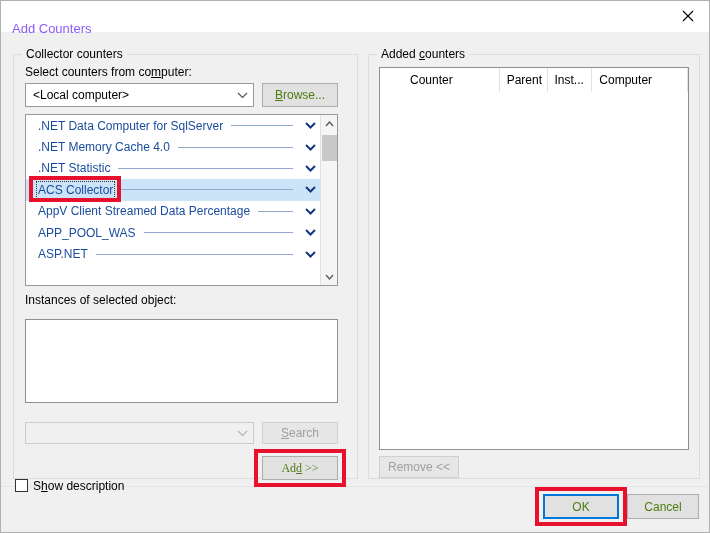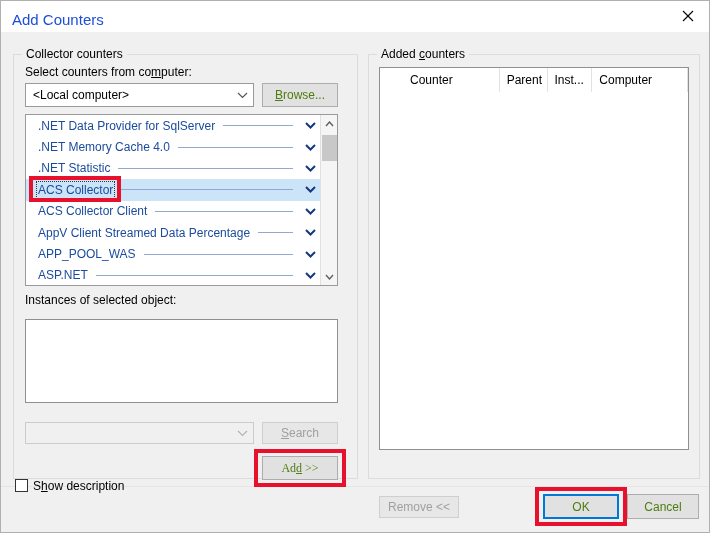--- a/index.html
+++ b/index.html
@@ -23,23 +23,23 @@
   
   .titlebar {
     position: absolute;
     left: 0; top: 0;
     width: 710px; height: 31px;
     background: #ffffff;
     box-sizing: border-box;
   }
   .titlebar-text {
     position: absolute;
-    left: 11px; top: 10px;
-    font-size: 15px;
-    color: #1d4ed8;
+    left: 11px; top: 20px;
+    font-size: 13px;
+    color: #8b5cf6;
     white-space: nowrap;
   }
   .close-btn {
     position: absolute;
     right: 0; top: 0;
     width: 46px; height: 30px;
     display: flex;
     align-items: center;
     justify-content: center;
     cursor: default;
@@ -294,21 +294,21 @@
     </span>
   </div>
 
   <div class="btn" style="left:261px; top:82px; width:76px; height:24px;">
     <span><span class="ul">B</span><span></span><span>rowse...</span></span>
   </div>
 
   <div id="counter-list">
     <div class="clist-inner" id="counter-rows">
         <div class="counter-row">
-          <span class="cname">.NET Data Provider for SqlServer</span>
+          <span class="cname">.NET Data Computer for SqlServer</span>
           <span class="dashline"></span>
           <span class="chev">
             <svg width="11" height="7" viewBox="0 0 11 7">
               <polyline points="1,1 5.5,5.5 10,1" fill="none" stroke="#14387f" stroke-width="2"></polyline>
             </svg>
           </span>
         </div>
         <div class="counter-row">
           <span class="cname">.NET Memory Cache 4.0</span>
           <span class="dashline"></span>
@@ -322,29 +322,20 @@
           <span class="cname">.NET Statistic</span>
           <span class="dashline"></span>
           <span class="chev">
             <svg width="11" height="7" viewBox="0 0 11 7">
               <polyline points="1,1 5.5,5.5 10,1" fill="none" stroke="#14387f" stroke-width="2"></polyline>
             </svg>
           </span>
         </div>
         <div class="counter-row selected">
           <span class="cname focus-rect">ACS Collector</span>
-          <span class="dashline"></span>
-          <span class="chev">
-            <svg width="11" height="7" viewBox="0 0 11 7">
-              <polyline points="1,1 5.5,5.5 10,1" fill="none" stroke="#14387f" stroke-width="2"></polyline>
-            </svg>
-          </span>
-        </div>
-        <div class="counter-row">
-          <span class="cname">ACS Collector Client</span>
           <span class="dashline"></span>
           <span class="chev">
             <svg width="11" height="7" viewBox="0 0 11 7">
               <polyline points="1,1 5.5,5.5 10,1" fill="none" stroke="#14387f" stroke-width="2"></polyline>
             </svg>
           </span>
         </div>
         <div class="counter-row">
           <span class="cname">AppV Client Streamed Data Percentage</span>
           <span class="dashline"></span>
@@ -415,21 +406,21 @@
 
   <div id="added-table">
     <div class="thead" id="added-header">
         <div class="th" style="width: 120px; padding-left: 30px;">Counter</div>
         <div class="th" style="width: 48px;">Parent</div>
         <div class="th" style="width: 45px;">Inst...</div>
         <div class="th" style="width: 96px;">Computer</div>
       </div>
   </div>
 
-  <div class="btn disabled" style="left:378px; top:455px; width:80px; height:22px;margin-top:40px;">
+  <div class="btn disabled" style="left:378px; top:455px; width:80px; height:22px;">
     <span><span class="ul"></span><span>Remove &lt;&lt;</span></span>
   </div>
 
   <div class="footer-sep"></div>
 
   <div id="show-desc-row">
     <span class="cbox"></span>
     <span class="lbl" style="position:static;"><span>S</span><span class="ul">h</span><span>ow description</span></span>
   </div>
 

